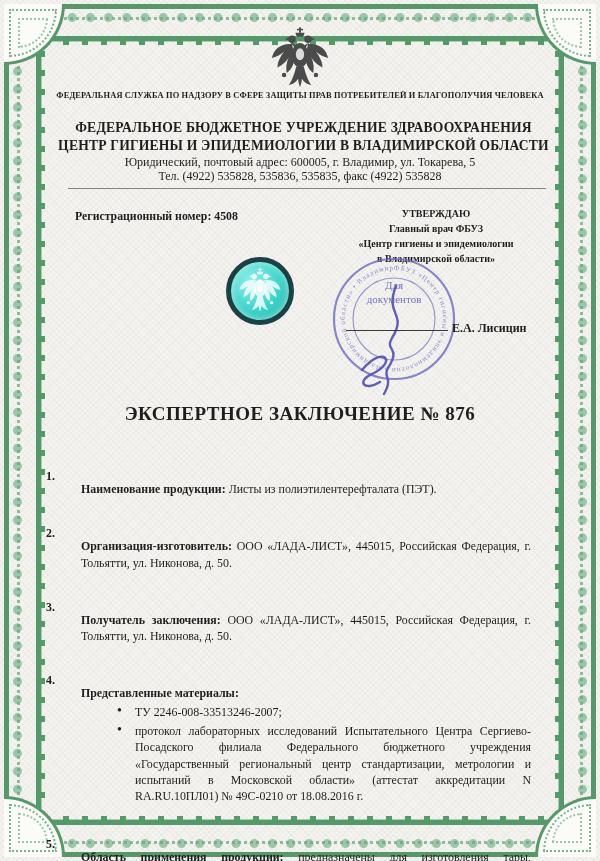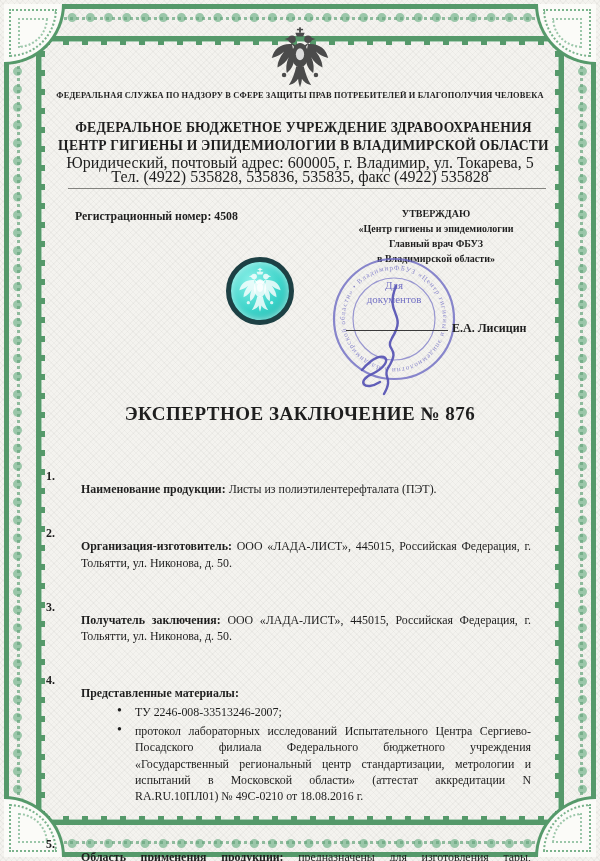--- a/index.html
+++ b/index.html
@@ -34,21 +34,21 @@
   .corner.bl{bottom:4px;left:4px;border-radius:0 100% 0 0;border-right:3px solid #55996a;border-top:3px solid #55996a;}
   .corner.br{bottom:4px;right:4px;border-radius:100% 0 0 0;border-left:3px solid #55996a;border-top:3px solid #55996a;}
   
   .content{position:absolute;inset:0;z-index:4;}
   .coa{position:absolute;top:27px;left:50%;transform:translateX(-50%);color:#4b4b4b;}
   .agency{position:absolute;top:91px;left:48px;right:48px;text-align:center;
     font-weight:bold;font-size:8.4px;letter-spacing:.15px;}
   .orgname{position:absolute;top:119px;left:38px;right:31px;text-align:center;
     font-weight:bold;font-size:13.6px;line-height:17.5px;letter-spacing:.2px;}
   .addr{position:absolute;top:156px;left:38px;right:38px;text-align:center;
-    font-size:16px;line-height:13.5px;}
+    font-size:12px;line-height:13.5px;}
   .divider{position:absolute;top:188px;left:68px;right:54px;border-top:1.4px solid #83837f;}
   .reg{position:absolute;left:75px;top:209px;font-weight:bold;font-size:11.8px;}
   .reg .l2{margin-top:13px;}
   .approve{position:absolute;left:318px;width:236px;top:206px;text-align:center;
     font-weight:bold;font-size:10px;line-height:15px;}
   
   .seal-teal{position:absolute;left:226px;top:257px;width:68px;height:68px;box-sizing:border-box;
     border-radius:50%;border:5px solid #1d4044;z-index:5;
     background:radial-gradient(circle at 35% 32%, #8af0e8, #3bd3c9 55%, #22aea5);
     box-shadow:inset 0 0 7px rgba(255,255,255,.65);}
@@ -126,22 +126,22 @@
   </div>
 
   <div class="divider"></div>
 
   <div class="reg">
     <div>Регистрационный номер: 4508</div>
   </div>
 
   <div class="approve">
     <div>УТВЕРЖДАЮ</div>
+    <div>Главный врач ФБУЗ</div>
     <div>«Центр гигиены и эпидемиологии</div>
-    <div>Главный врач ФБУЗ</div>
     <div>в Владимирской области»</div>
   </div>
 
   <div class="seal-teal">
     <svg width="44" height="48" viewBox="0 0 64 68">
       <use href="#eagle"></use>
     </svg>
   </div>
 
   <svg class="stamp-purple" width="128" height="128" viewBox="0 0 128 128">

